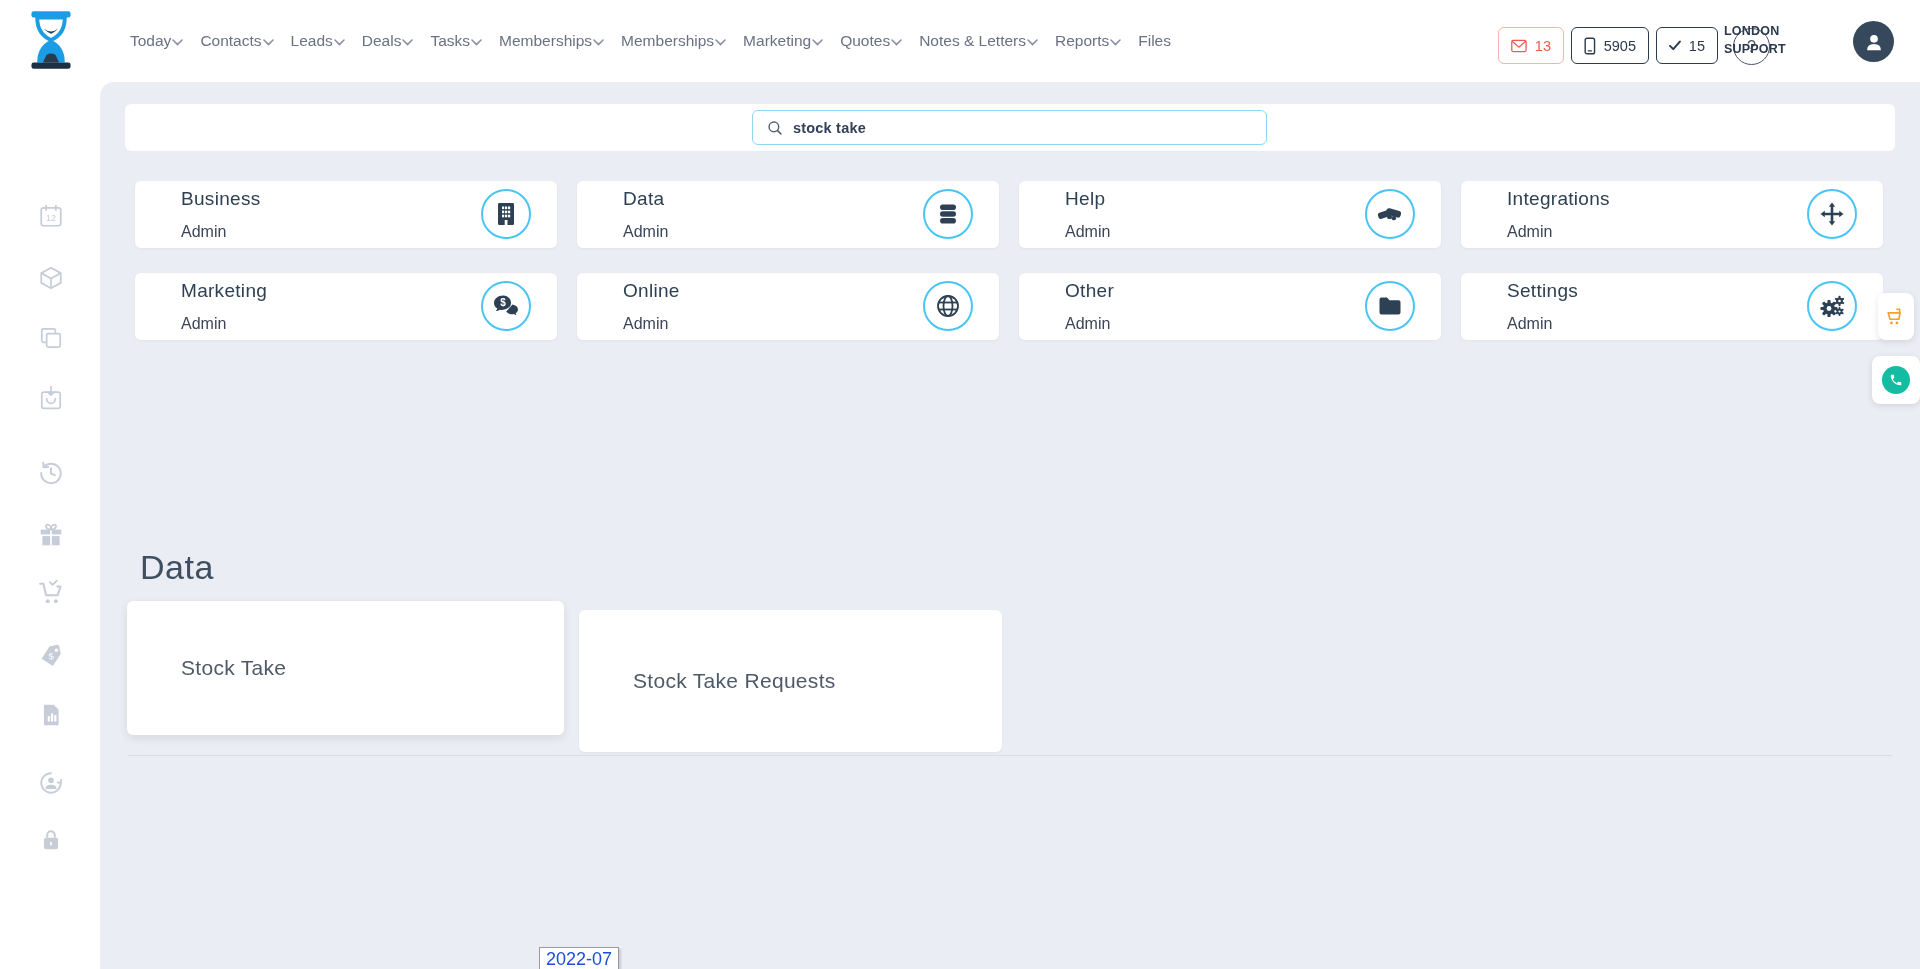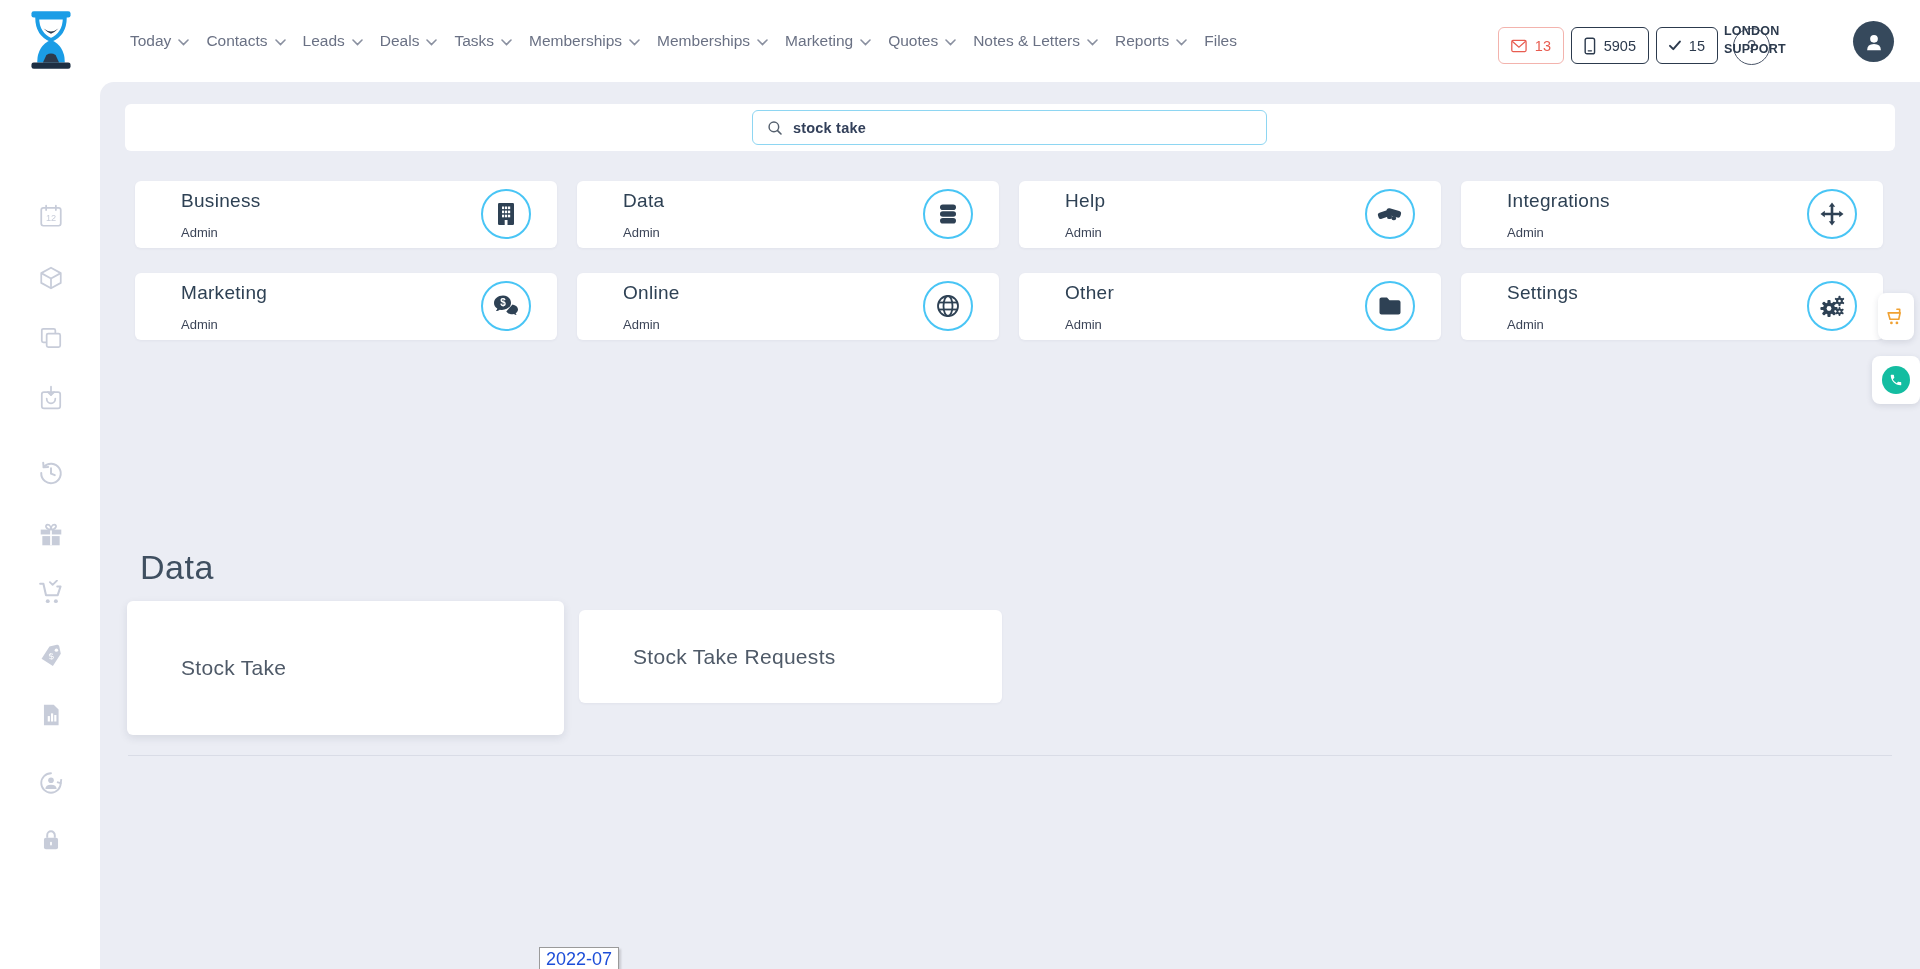--- a/index.html
+++ b/index.html
@@ -4,21 +4,21 @@
 <style>
   * { margin:0; padding:0; box-sizing:border-box; }
   html,body { width:1920px; height:969px; overflow:hidden; background:#fff;
     font-family:"Liberation Sans", sans-serif; }
   svg { display:block; }
 
   
   .topbar { position:absolute; left:0; top:0; width:1920px; height:82px; background:#fff; z-index:5; }
   .logo { position:absolute; left:28px; top:11px; width:46px; height:58px; }
   .nav { position:absolute; left:130px; top:0; height:82px; display:flex; align-items:center; gap:17px; }
-  .nav-item { display:flex; align-items:center; gap:7px; color:#6a7184; font-size:15.5px; cursor:pointer; white-space:nowrap; }
+  .nav-item { display:flex; align-items:center; gap:1px; color:#6a7184; font-size:15.5px; cursor:pointer; white-space:nowrap; }
   .nav-item .chev { margin-top:2px; }
 
   .top-search { position:absolute; left:1268px; top:27px; width:216px; height:37px;
     border:1px solid #d4d8e0; border-radius:5px; display:flex; align-items:center; background:#fff; }
   .top-search input { flex:1; border:0; outline:none; padding:0 12px; font-size:14px; color:#444;
     font-family:"Liberation Sans", sans-serif; background:transparent; }
   .top-search input::placeholder { color:#8a8f9c; }
   .top-search .mag-btn { width:40px; height:100%; border-left:1px solid #e2e5ea; display:flex; align-items:center; justify-content:center; cursor:pointer; }
 
   .badge { position:absolute; top:27px; height:37px; border-radius:6px; display:flex; align-items:center;
@@ -44,29 +44,29 @@
   .search-panel { position:absolute; left:25px; top:22px; width:1770px; height:47px; background:#fff;
     border-radius:6px; }
   .main-search { position:absolute; left:627px; top:6px; width:515px; height:35px; background:#fff;
     border:1px solid #8ed6f2; border-radius:6px; display:flex; align-items:center; gap:10px; padding:0 14px; }
   .main-search .val { font-size:14.5px; color:#33405a; font-weight:bold; letter-spacing:.2px; }
 
   .admin-card { position:absolute; width:422px; height:67px; background:#fff; border-radius:6px;
     box-shadow:0 1px 3px rgba(30,40,70,.05); display:flex; align-items:center; cursor:pointer; }
   .admin-card .txt { margin-left:46px; }
   .admin-card .title { font-size:19px; color:#2e4154; letter-spacing:.3px; }
-  .admin-card .sub { font-size:13px; color:#3c4558; margin-top:13px; }
+  .admin-card .sub { font-size:16px; color:#3c4558; margin-top:13px; }
   .icon-circle { position:absolute; right:26px; top:8px; width:50px; height:50px; border-radius:50%;
     border:2px solid #49c5f5; display:flex; align-items:center; justify-content:center; background:#fff; }
 
   .section-heading { position:absolute; left:40px; top:466px; font-size:34px; color:#3f4f60; letter-spacing:.5px; }
   .result-card { position:absolute; background:#fff; border-radius:6px; display:flex; align-items:center; cursor:pointer; }
   .result-card .lbl { font-size:21px; color:#4f5a68; letter-spacing:.3px; margin-left:54px; }
   .rc1 { left:27px; top:519px; width:437px; height:134px; box-shadow:0 3px 8px rgba(30,40,70,.10); }
-  .rc2 { left:479px; top:528px; width:423px; height:93px; box-shadow:0 1px 3px rgba(30,40,70,.05);align-items:center; }
+  .rc2 { left:479px; top:528px; width:423px; height:142px; box-shadow:0 1px 3px rgba(30,40,70,.05);align-items:center; }
   .divider { position:absolute; left:28px; top:673px; width:1764px; height:1px; background:#d9dce6; }
 
   
   .chip { position:absolute; background:#fff; border-radius:8px; box-shadow:0 2px 6px rgba(30,40,70,.12);
     display:flex; align-items:center; justify-content:center; cursor:pointer; z-index:6; }
   .chip-cart  { left:1878px; top:293px; width:36px; height:47px; }
   .chip-phone { left:1872px; top:356px; width:48px; height:48px; }
   .phone-circle { width:28px; height:28px; border-radius:50%; background:#14bda1; display:flex;
     align-items:center; justify-content:center; }
 

